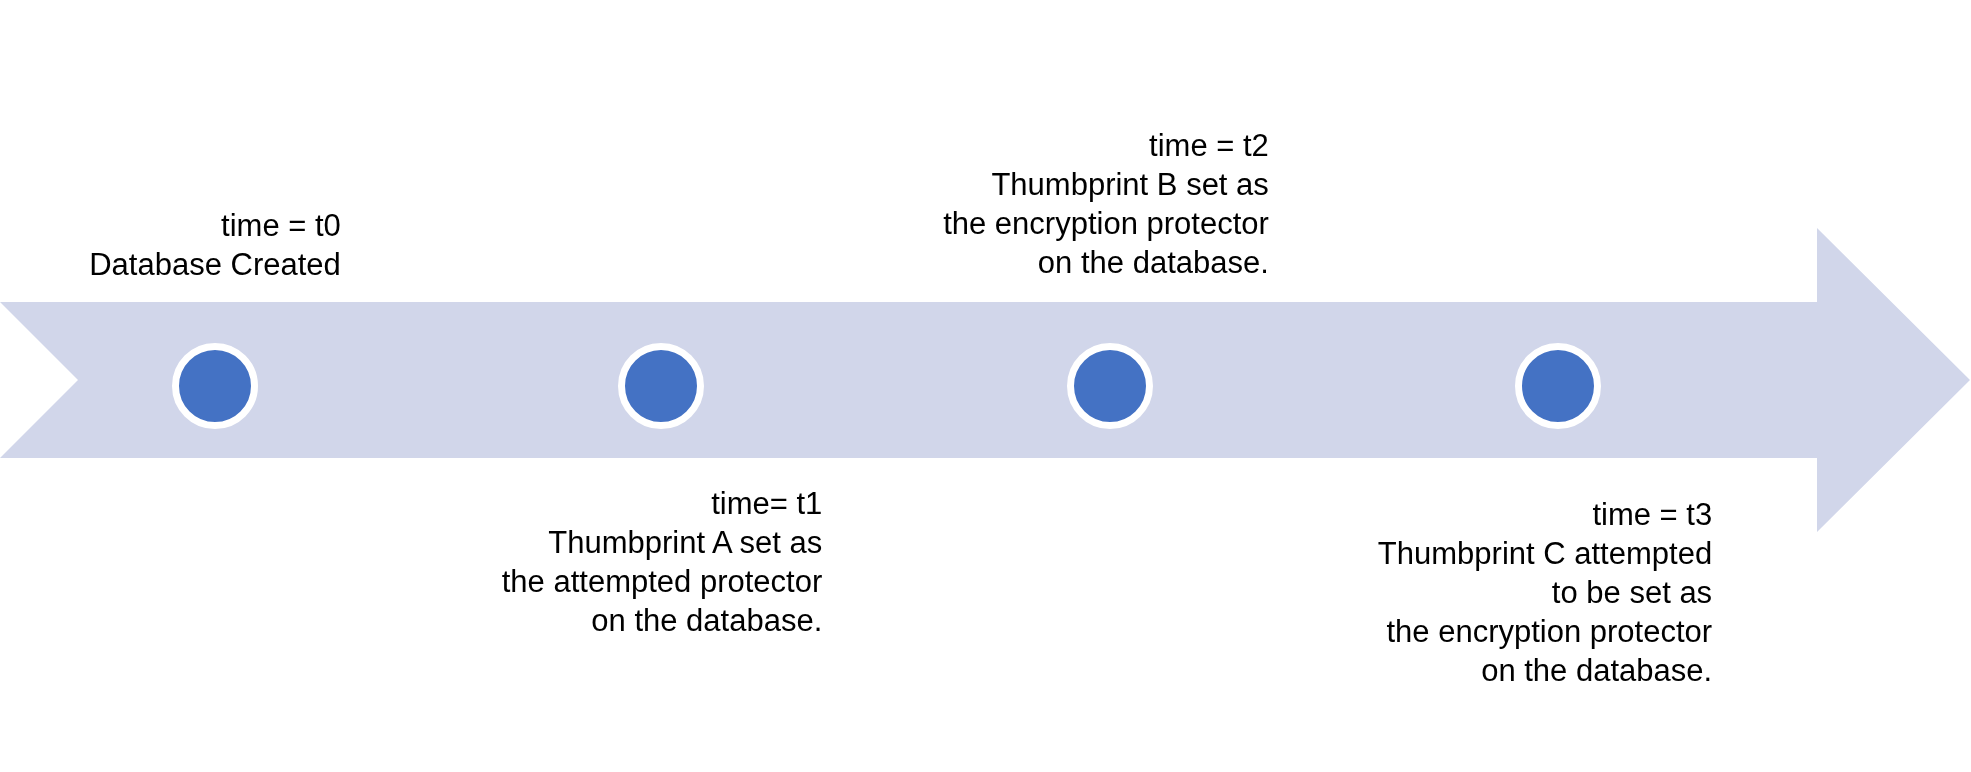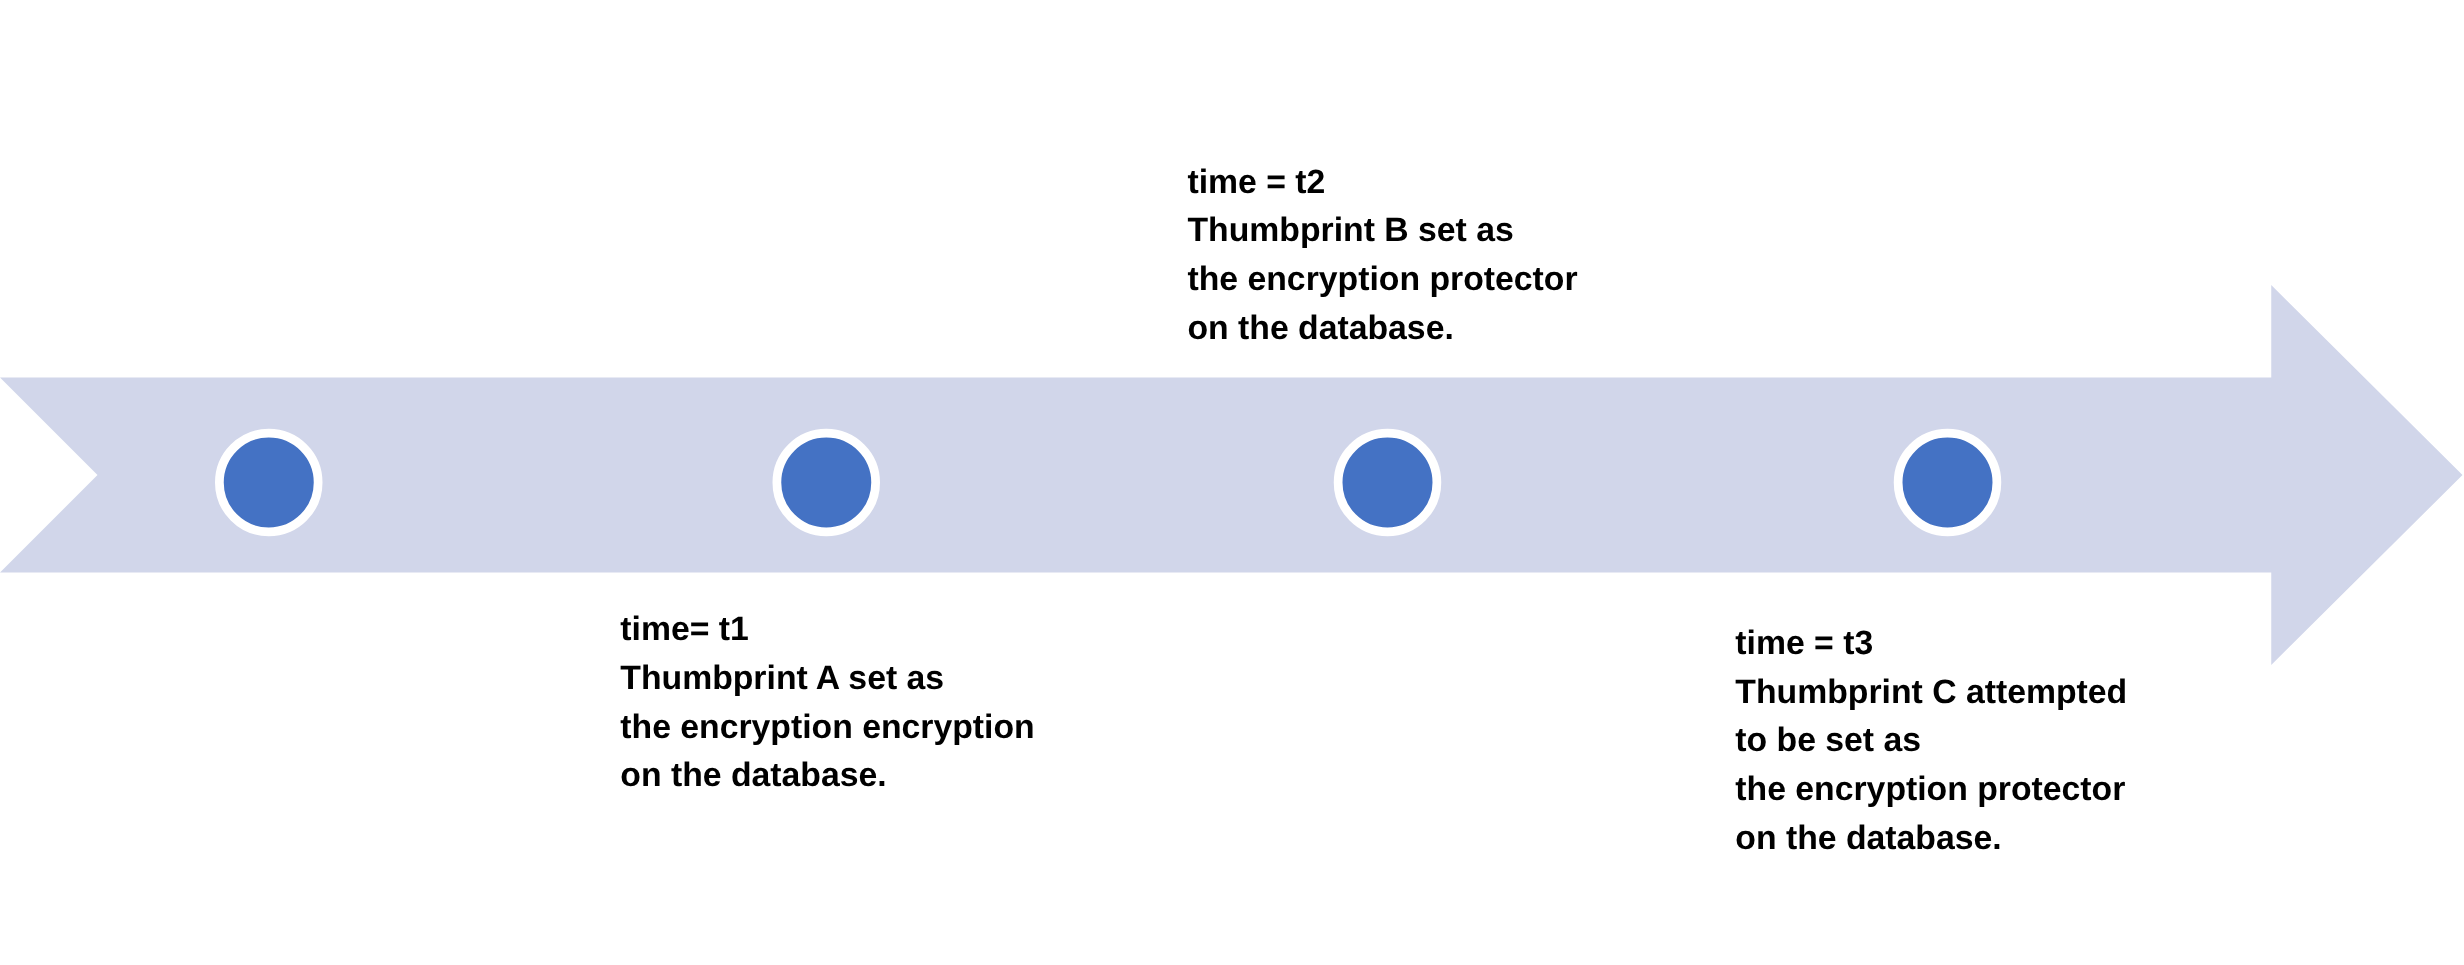--- a/index.html
+++ b/index.html
@@ -38,46 +38,47 @@
     width: 72px;
     height: 72px;
     border: 7px solid var(--dot-ring);
     border-radius: 50%;
     background: var(--dot-fill);
     top: 343px;
   }
   .event-label {
     position: absolute;
     transform: translateX(-50%);
-    text-align: left;
+    text-align: right;
     white-space: pre-line;
-    font-size: 27px;
+    font-size: 31px;
     line-height: 39px;
     color: var(--text);
-    font-weight: bold;
   }
 </style>
 </head>
 <body>
 
 <div class="canvas">
 
   <svg class="arrow-svg" viewBox="0 0 1971 772" xmlns="http://www.w3.org/2000/svg">
     <polygon class="arrow-shape" points="0,302 1817,302 1817,228 1970,380 1817,532 1817,458 0,458 78,380"></polygon>
   </svg>
 
   <div class="dot" style="left:172px"></div>
   <div class="dot" style="left:618px"></div>
   <div class="dot" style="left:1067px"></div>
   <div class="dot" style="left:1515px"></div>
 
+  <div class="event-label" style="left:215px;  top:206px">time = t0
+Database Created</div>
 
   <div class="event-label" style="left:662px;  top:484px">time= t1
 Thumbprint A set as
-the encryption encryption
+the attempted protector
 on the database.</div>
 
   <div class="event-label" style="left:1106px; top:126px">time = t2
 Thumbprint B set as
 the encryption protector
 on the database.</div>
 
   <div class="event-label" style="left:1545px; top:495px">time = t3
 Thumbprint C attempted
 to be set as

